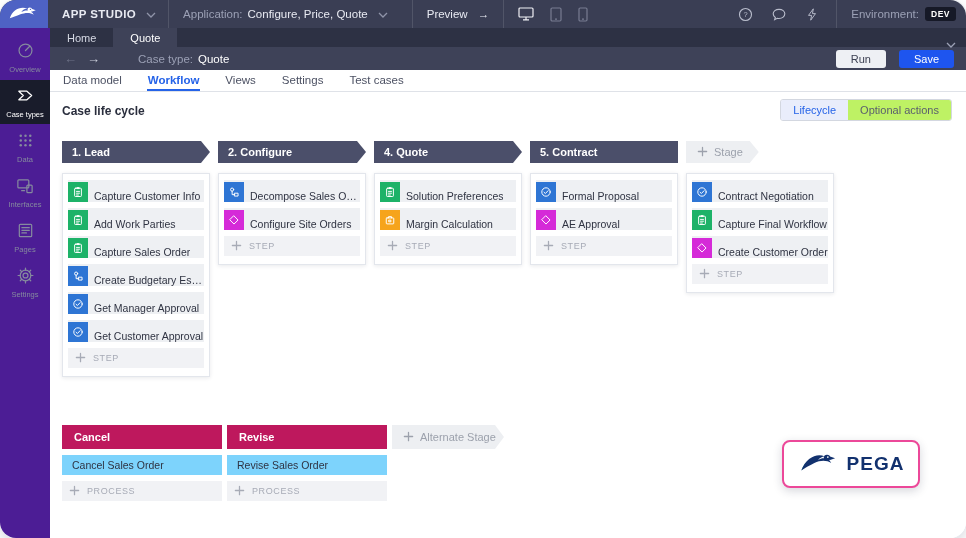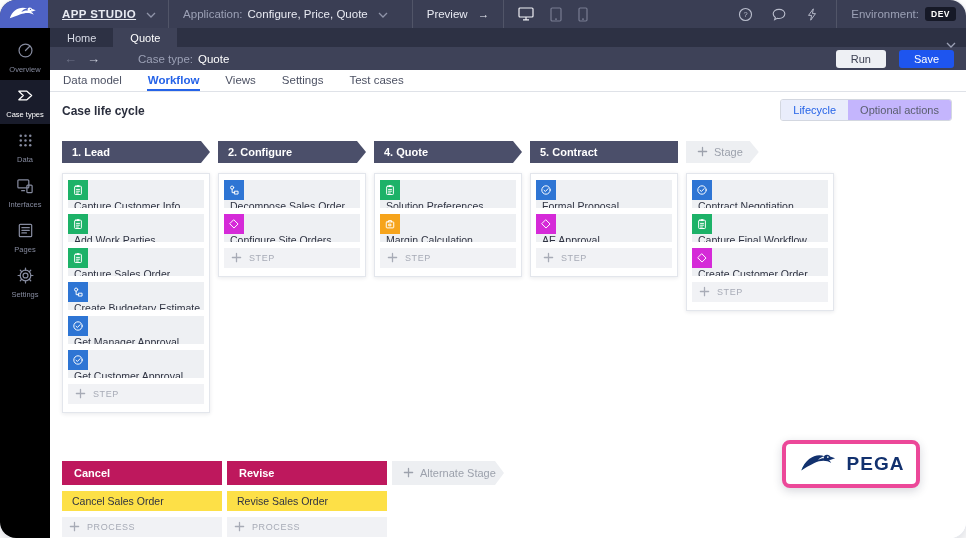--- a/index.html
+++ b/index.html
@@ -21,37 +21,37 @@
   .topbar {
     height: 28px; background: #3a3e54;
     display: flex; align-items: center;
     color: #e8eaf2; font-size: 11.5px;
   }
   .logo-block {
     width: 48px; height: 28px; background: #4e62c4;
     display: flex; align-items: center; justify-content: center;
     flex: none; cursor: pointer;
   }
-  .appname { font-weight: bold; letter-spacing: .4px; margin-left: 14px; text-decoration: underline; }
+  .appname { font-weight: bold; letter-spacing: .4px; margin-left: 14px; }
   .tb-caret { color: #8f94a9; margin: 2px 10px 0 10px; display:inline-flex; }
   .tb-div { width: 1px; height: 28px; background: rgba(255,255,255,.12); margin: 0 2px; }
   .tb-group { display: flex; align-items: center; padding: 0 12px; height: 100%; cursor: pointer; }
   .muted { color: #9ba0b5; }
   .tb-right { margin-left: auto; display: flex; align-items: center; height: 100%; }
   .tb-icon { color: #b9bdcc; margin: 0 9px; display: inline-flex; cursor: pointer; }
   .device { margin: 0 8px; display: inline-flex; cursor: pointer; }
   .device.active { color: #f0f1f6; }
   .device.inactive { color: #787c92; }
   .env-badge {
     background: #161927; color: #fff; font-size: 8.5px; font-weight: bold;
     padding: 2px 6px; border-radius: 3px; margin: 0 10px 0 6px; letter-spacing: .5px;
   }
   
   .lower { display: flex; height: 510px; }
-  .sidebar { width: 50px; background: #000000; flex: none; padding-top: 7px; }
+  .sidebar { width: 50px; background: #4c1d95; flex: none; padding-top: 7px; }
   .side-item {
     height: 44px; display: flex; flex-direction: column; align-items: center;
     justify-content: center; gap: 3px; color: #858a9e; font-size: 7.5px;
     cursor: pointer; margin-bottom: 1px;
   }
   .side-item.active { background: #191c2b; color: #fff; }
   .content { flex: 1; display: flex; flex-direction: column; min-width: 0; }
   
   .tabrow { height: 19px; background: #2d3144; display: flex; align-items: stretch; position: relative; }
   .wtab { display: flex; align-items: center; padding: 0 17px; color: #d6d9e4; font-size: 11px; cursor: pointer; }
@@ -71,21 +71,21 @@
   .btn-save { background: #1e55ef; color: #fff; }
   
   .main { flex: 1; background: #fff; position: relative; overflow: hidden; }
   .subtabs { height: 22px; border-bottom: 1px solid #dfe2e8; display: flex; align-items: stretch; padding-left: 12px; }
   .subtab { display: flex; align-items: center; padding: 0 1px; margin-right: 24px; font-size: 11.5px;
             color: #4c5163; cursor: pointer; border-bottom: 2px solid transparent; }
   .subtab.active { color: #2563e8; font-weight: bold; border-bottom-color: #2563e8; }
   .page-head { position: relative; height: 30px; margin-top: 5px; }
   .page-title { position: absolute; left: 12px; top: 7px; font-size: 12px; font-weight: bold; color: #2a2e3d; }
   .seg { position: absolute; right: 14px; top: 2px; display: flex; border: 1px solid #d3d7e0; border-radius: 3px; overflow: hidden; }
-  .seg-btn { font-size: 11px; padding: 4px 12px; background: #c4b5fd; color: #5a5e6e; cursor: pointer; }
+  .seg-btn { font-size: 11px; padding: 4px 12px; background: #bef264; color: #5a5e6e; cursor: pointer; }
   .seg-btn.active { background: #e9edfb; color: #2563e8; }
   
   .stage-area { margin: 14px 0 0 12px; }
   .stage-grid { display: flex; gap: 8px; align-items: flex-start; }
   .stage-col { width: 148px; flex: none; }
   .stage-banner {
     height: 22px; background: #4b4f6a; color: #fff; font-size: 11px; font-weight: bold;
     display: flex; align-items: center; padding-left: 10px; cursor: pointer;
   }
   .stage-banner.tip { clip-path: polygon(0 0, calc(100% - 9px) 0, 100% 50%, calc(100% - 9px) 100%, 0 100%); }
@@ -93,49 +93,49 @@
     height: 22px; background: #edeff2; color: #9ca1ac; font-size: 11px;
     display: flex; align-items: center; gap: 6px; padding: 0 16px 0 11px; cursor: pointer;
     clip-path: polygon(0 0, calc(100% - 9px) 0, 100% 50%, calc(100% - 9px) 100%, 0 100%);
     flex: none;
   }
   .steps-card {
     margin-top: 10px; background: #fff; border: 1px solid #e3e6ec;
     box-shadow: 0 1px 4px rgba(30,35,60,.10); padding: 6px 5px 2px 5px;
   }
   .step-row {
-    display: flex; align-items: flex-start; height: 28px; background: #eef0f3;
+    display: flex; align-items: flex-end; height: 22px; background: #eef0f3;
     margin-bottom: 6px; font-size: 10.5px; color: #2f3342; cursor: pointer;
-    white-space: nowrap; overflow: hidden; flex-direction: column;
+    white-space: nowrap; overflow: hidden;
   }
   .step-icon { width: 20px; height: 20px; flex: none; display: flex; align-items: center; justify-content: center; }
   .step-label { padding-left: 6px; overflow: hidden; text-overflow: ellipsis; }
   .add-row {
     display: flex; align-items: center; gap: 7px; height: 20px; background: #f1f2f5;
     margin-bottom: 6px; padding-left: 7px; color: #a7abb6; font-size: 9px;
     letter-spacing: .6px; cursor: pointer;
   }
   
   .alt-area { margin: 48px 0 0 12px; }
   .alt-grid { display: flex; gap: 5px; align-items: flex-start; }
   .alt-col { width: 160px; flex: none; }
   .alt-banner {
     height: 24px; background: #be185d; color: #fff; font-size: 11px; font-weight: bold;
     display: flex; align-items: center; padding-left: 12px; cursor: pointer;
   }
   .alt-step {
-    height: 20px; background: #fde047; margin-top: 6px; display: flex; align-items: center;
+    height: 20px; background: #7dd3fc; margin-top: 6px; display: flex; align-items: center;
     padding-left: 10px; font-size: 10.5px; color: #2f3342; cursor: pointer;
   }
   .alt-add { margin-top: 6px; }
   .alt-addchip { height: 24px; }
   
   .pega-badge {
     position: absolute; left: 732px; top: 370px; width: 138px; height: 48px;
-    background: #fff; border-radius: 8px; border: 4px solid #ec4899;
+    background: #fff; border-radius: 8px; border: 2px solid #ec4899;
     box-shadow: 0 3px 10px rgba(30,35,60,.18);
     display: flex; align-items: center; justify-content: center; gap: 5px;
   }
   .pega-text { font-size: 19px; font-weight: bold; color: #12316e; letter-spacing: 1px; }
 </style>
 </head>
 <body>
 
 <div class="window">
 

